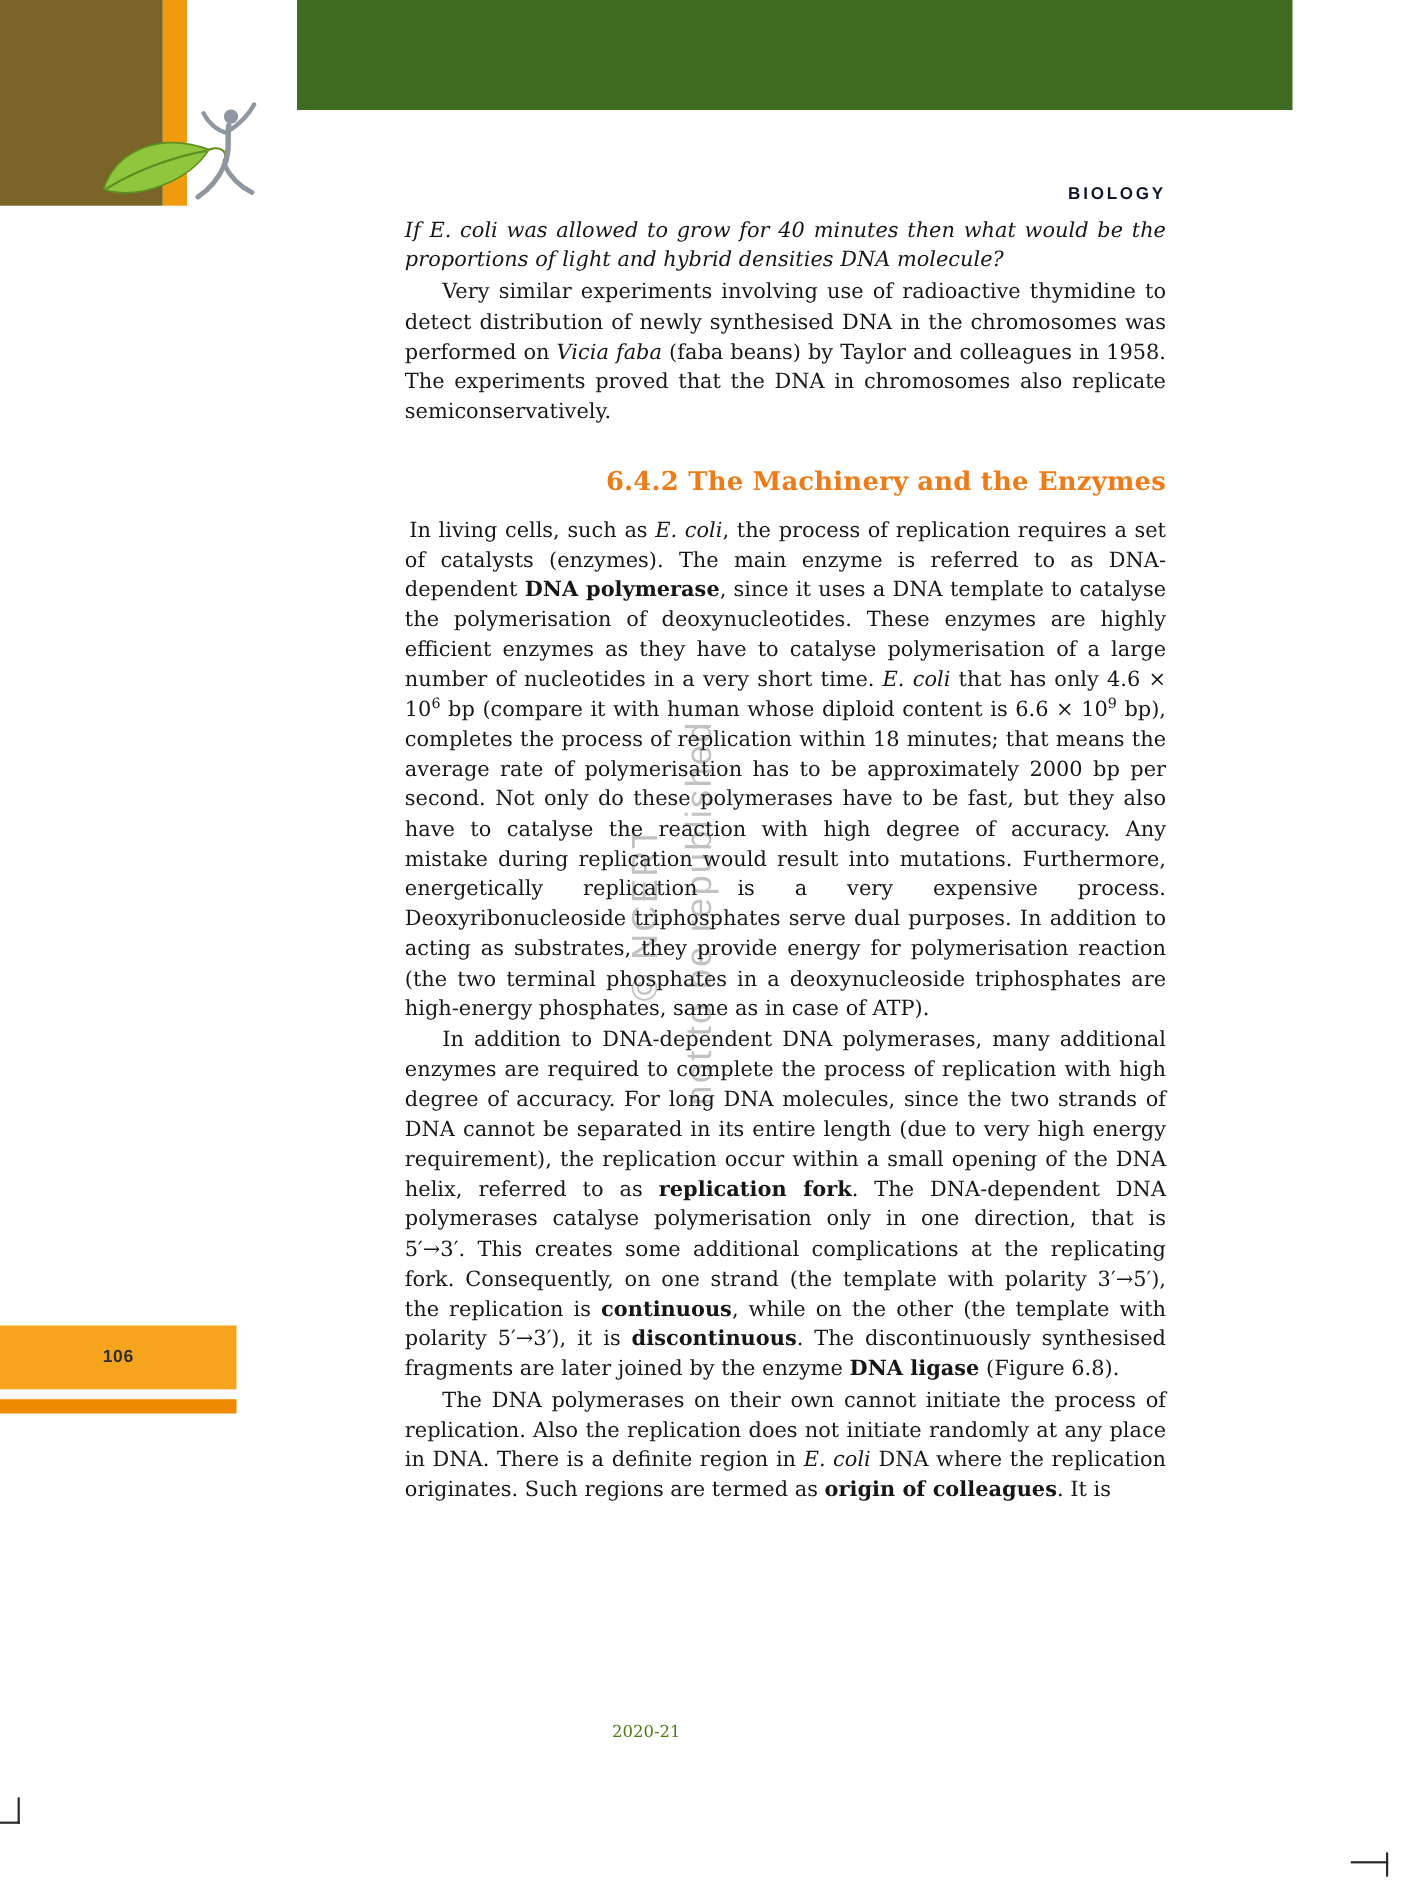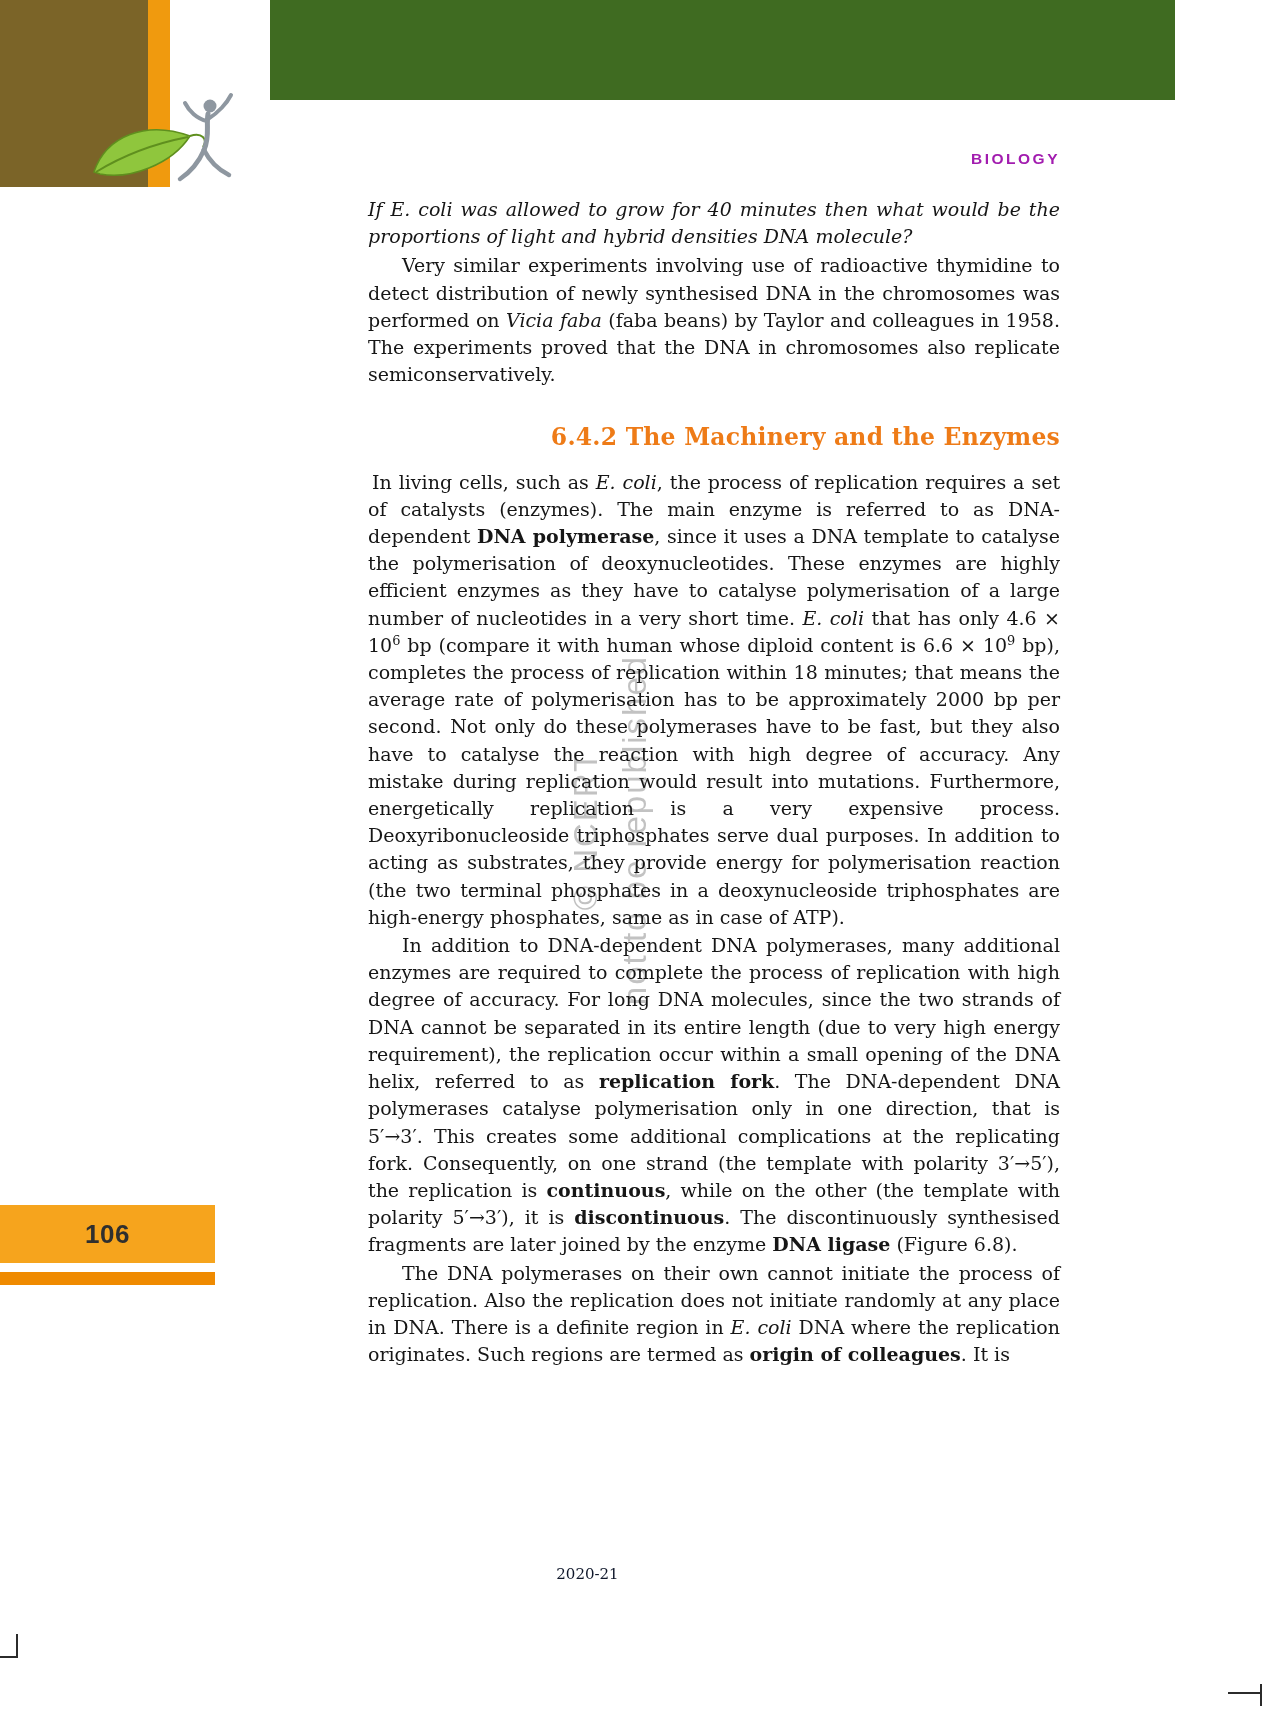--- a/index.html
+++ b/index.html
@@ -9,23 +9,23 @@
     background:#ffffff;
     font-family:"DejaVu Serif", serif;
     overflow:hidden;
   }
   
   .band-brown{position:absolute;left:0;top:0;width:148px;height:187px;background:#7b6428;}
   .band-orange{position:absolute;left:148px;top:0;width:22px;height:187px;background:#f09a0e;}
   .band-green{position:absolute;left:270px;top:0;width:905px;height:100px;background:#3f6b21;}
   .logo{position:absolute;left:88px;top:92px;width:175px;height:105px;}
   .biology-label{
-    position:absolute;right:215px;top:150px;
+    position:absolute;right:215px;top:168px;
     font-family:"Liberation Sans", sans-serif;
-    font-size:15.5px;letter-spacing:2.5px;color:#a21caf;font-weight:600;
+    font-size:15.5px;letter-spacing:2.5px;color:#0f172a;font-weight:600;
   }
   
   .watermark{
     position:absolute;left:330px;top:610px;width:560px;height:440px;
     display:flex;align-items:center;justify-content:center;
     transform:rotate(-90deg);
     pointer-events:none;
   }
   .watermark .wm-inner{
     text-align:center;
@@ -54,27 +54,27 @@
   .content .b{font-weight:bold;}
   .content .sup{vertical-align:super;font-size:0.68em;line-height:0;}
   
   .pagenum-block{
     position:absolute;left:0;top:1205px;width:215px;height:58px;
     background:#f6a41d;
     display:flex;align-items:center;justify-content:center;
   }
   .pagenum-block .num{
     font-family:"Liberation Sans", sans-serif;
-    font-size:26px;font-weight:bold;color:#2f2f2f;letter-spacing:0.5px;
+    font-size:16px;font-weight:bold;color:#2f2f2f;letter-spacing:0.5px;
   }
   .pagenum-bar{position:absolute;left:0;top:1272px;width:215px;height:13px;background:#ef8a00;}
   
   .footer{
     position:absolute;left:0;top:1565px;width:1175px;text-align:center;
-    font-size:15px;color:#0f172a;font-family:"DejaVu Serif", serif;
+    font-size:15px;color:#4d7c0f;font-family:"DejaVu Serif", serif;
   }
   
   .mark{position:absolute;background:#2b2b2b;}
   .mark.tl1{left:0;top:25px;width:26px;height:2px;}
   .mark.tl2{left:0;top:54px;width:15px;height:2px;}
   .mark.bl-v{left:16px;top:1634px;width:2px;height:24px;}
   .mark.bl-h{left:0;top:1656px;width:18px;height:2px;}
   .mark.br-h{left:1228px;top:1692px;width:34px;height:2px;}
   .mark.br-v{left:1260px;top:1684px;width:2px;height:22px;}
 </style>

